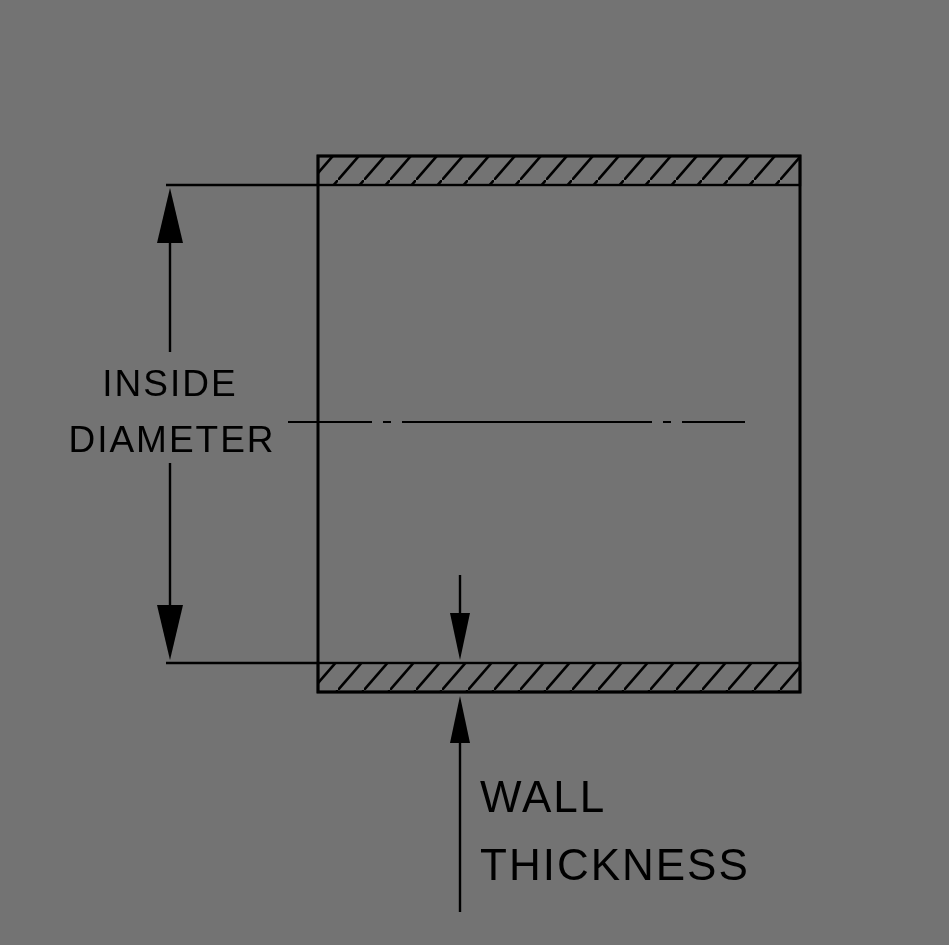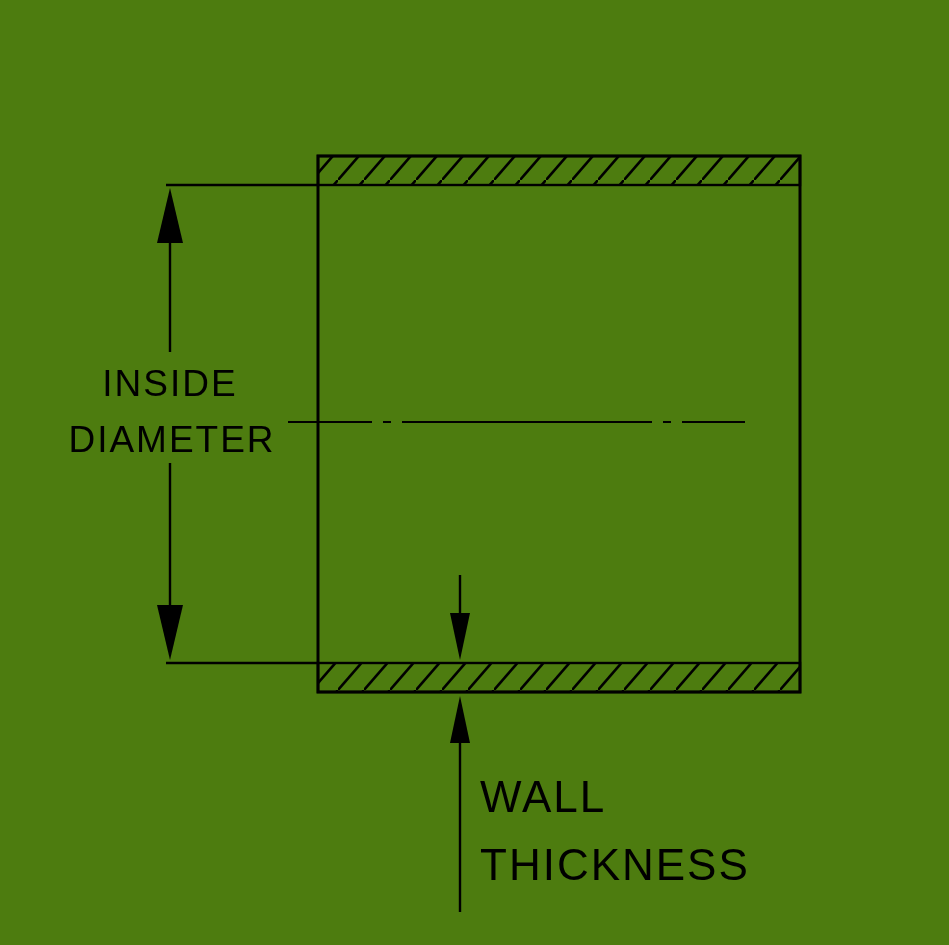--- a/index.html
+++ b/index.html
@@ -4,21 +4,21 @@
 <style>
   html, body {
     margin: 0;
     padding: 0;
     background: #ffffff;
   }
   .canvas {
     position: relative;
     width: 949px;
     height: 945px;
-    background: #4d7c0f;
+    background: #737373;
     overflow: hidden;
     font-family: "Liberation Sans", sans-serif;
   }
   svg {
     display: block;
   }
   svg text {
     font-family: "Liberation Sans", sans-serif;
     fill: #000000;
   }

